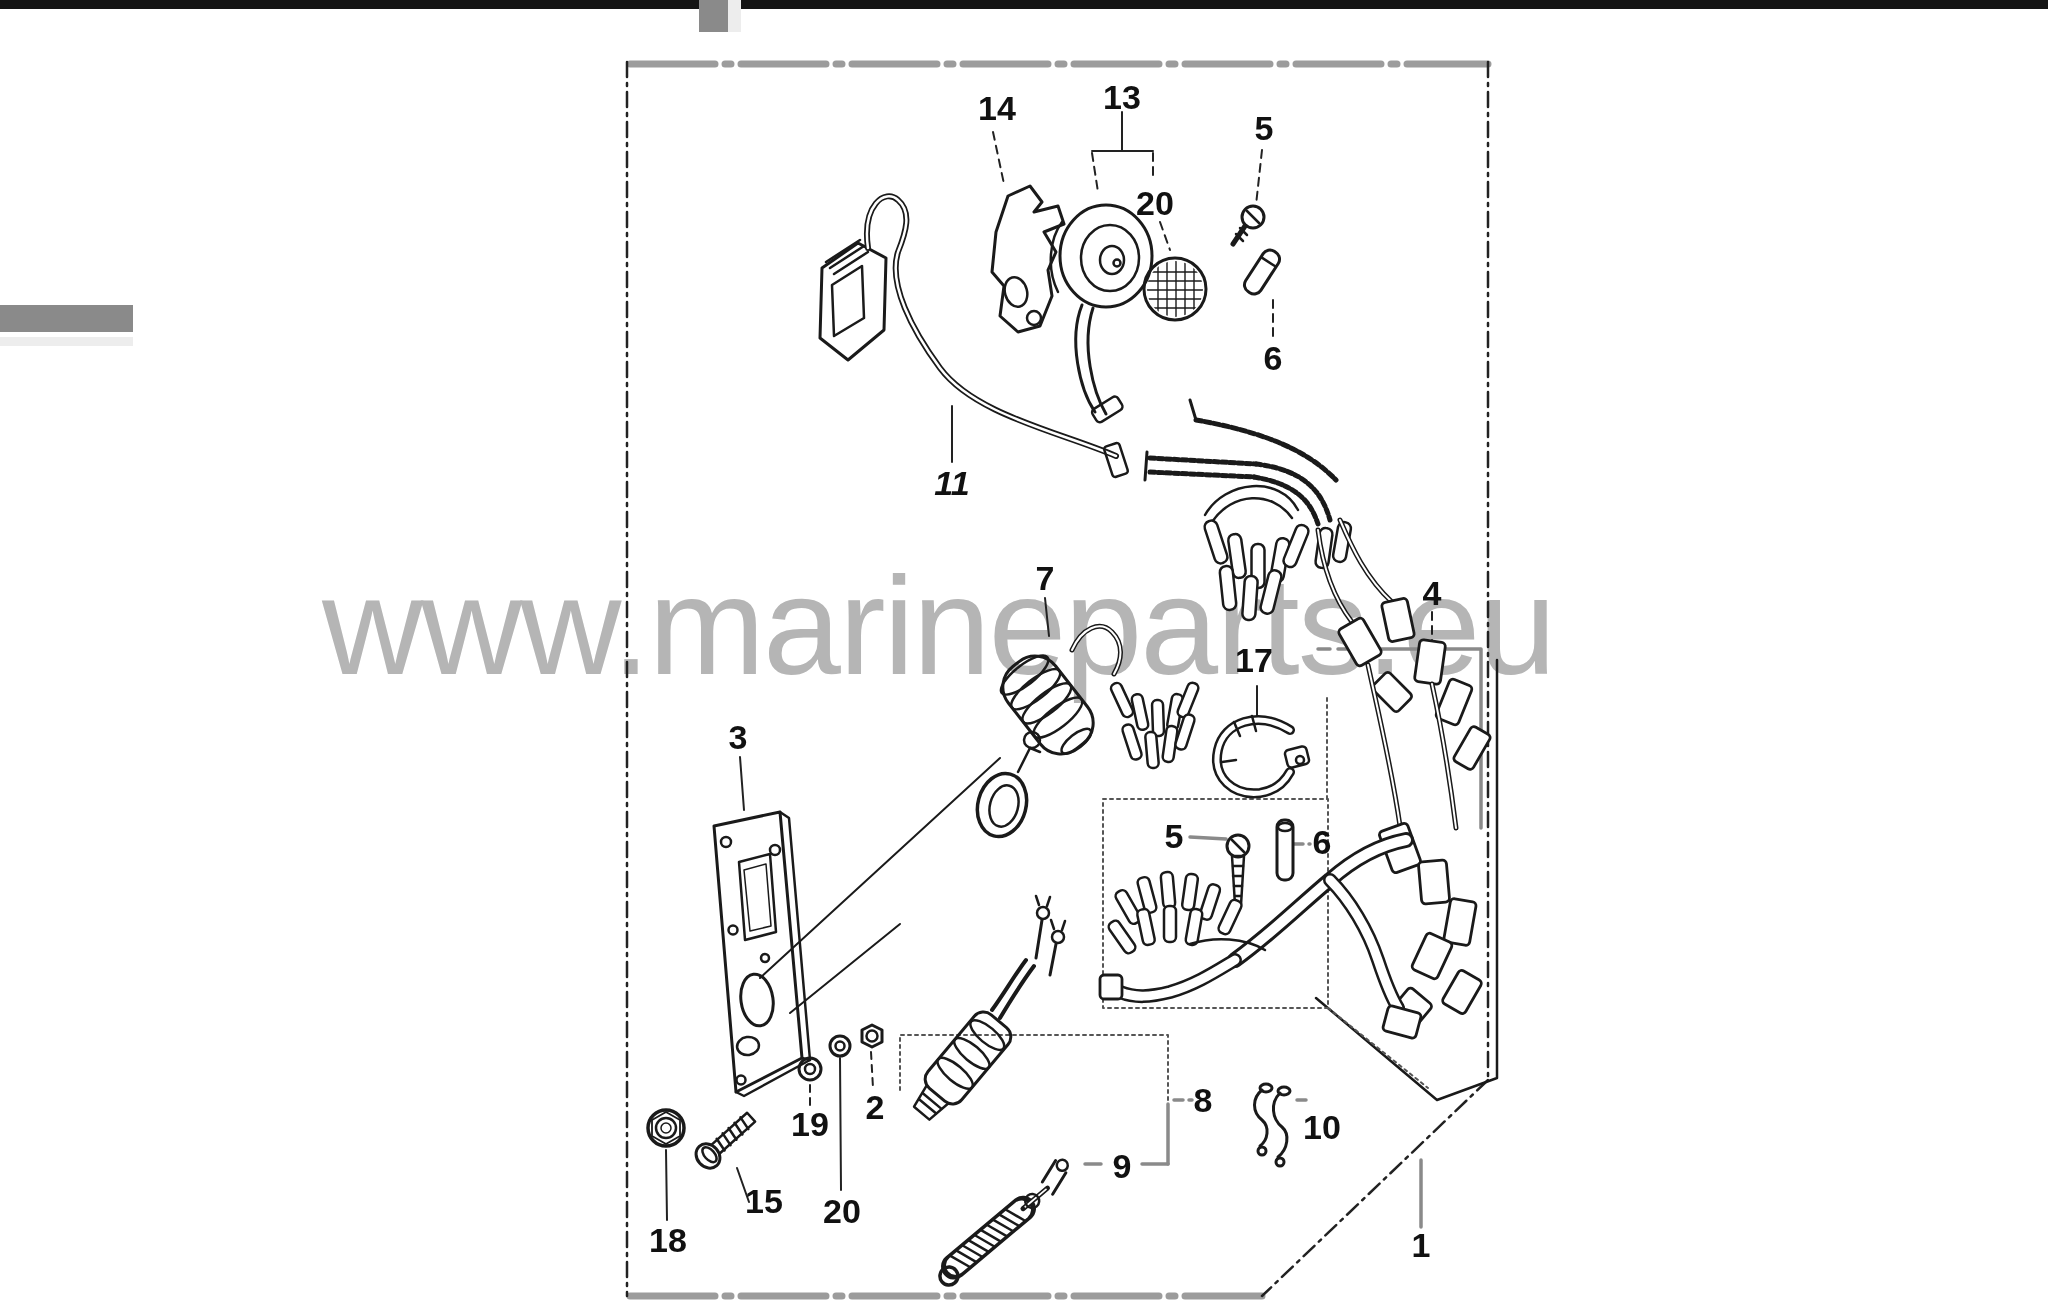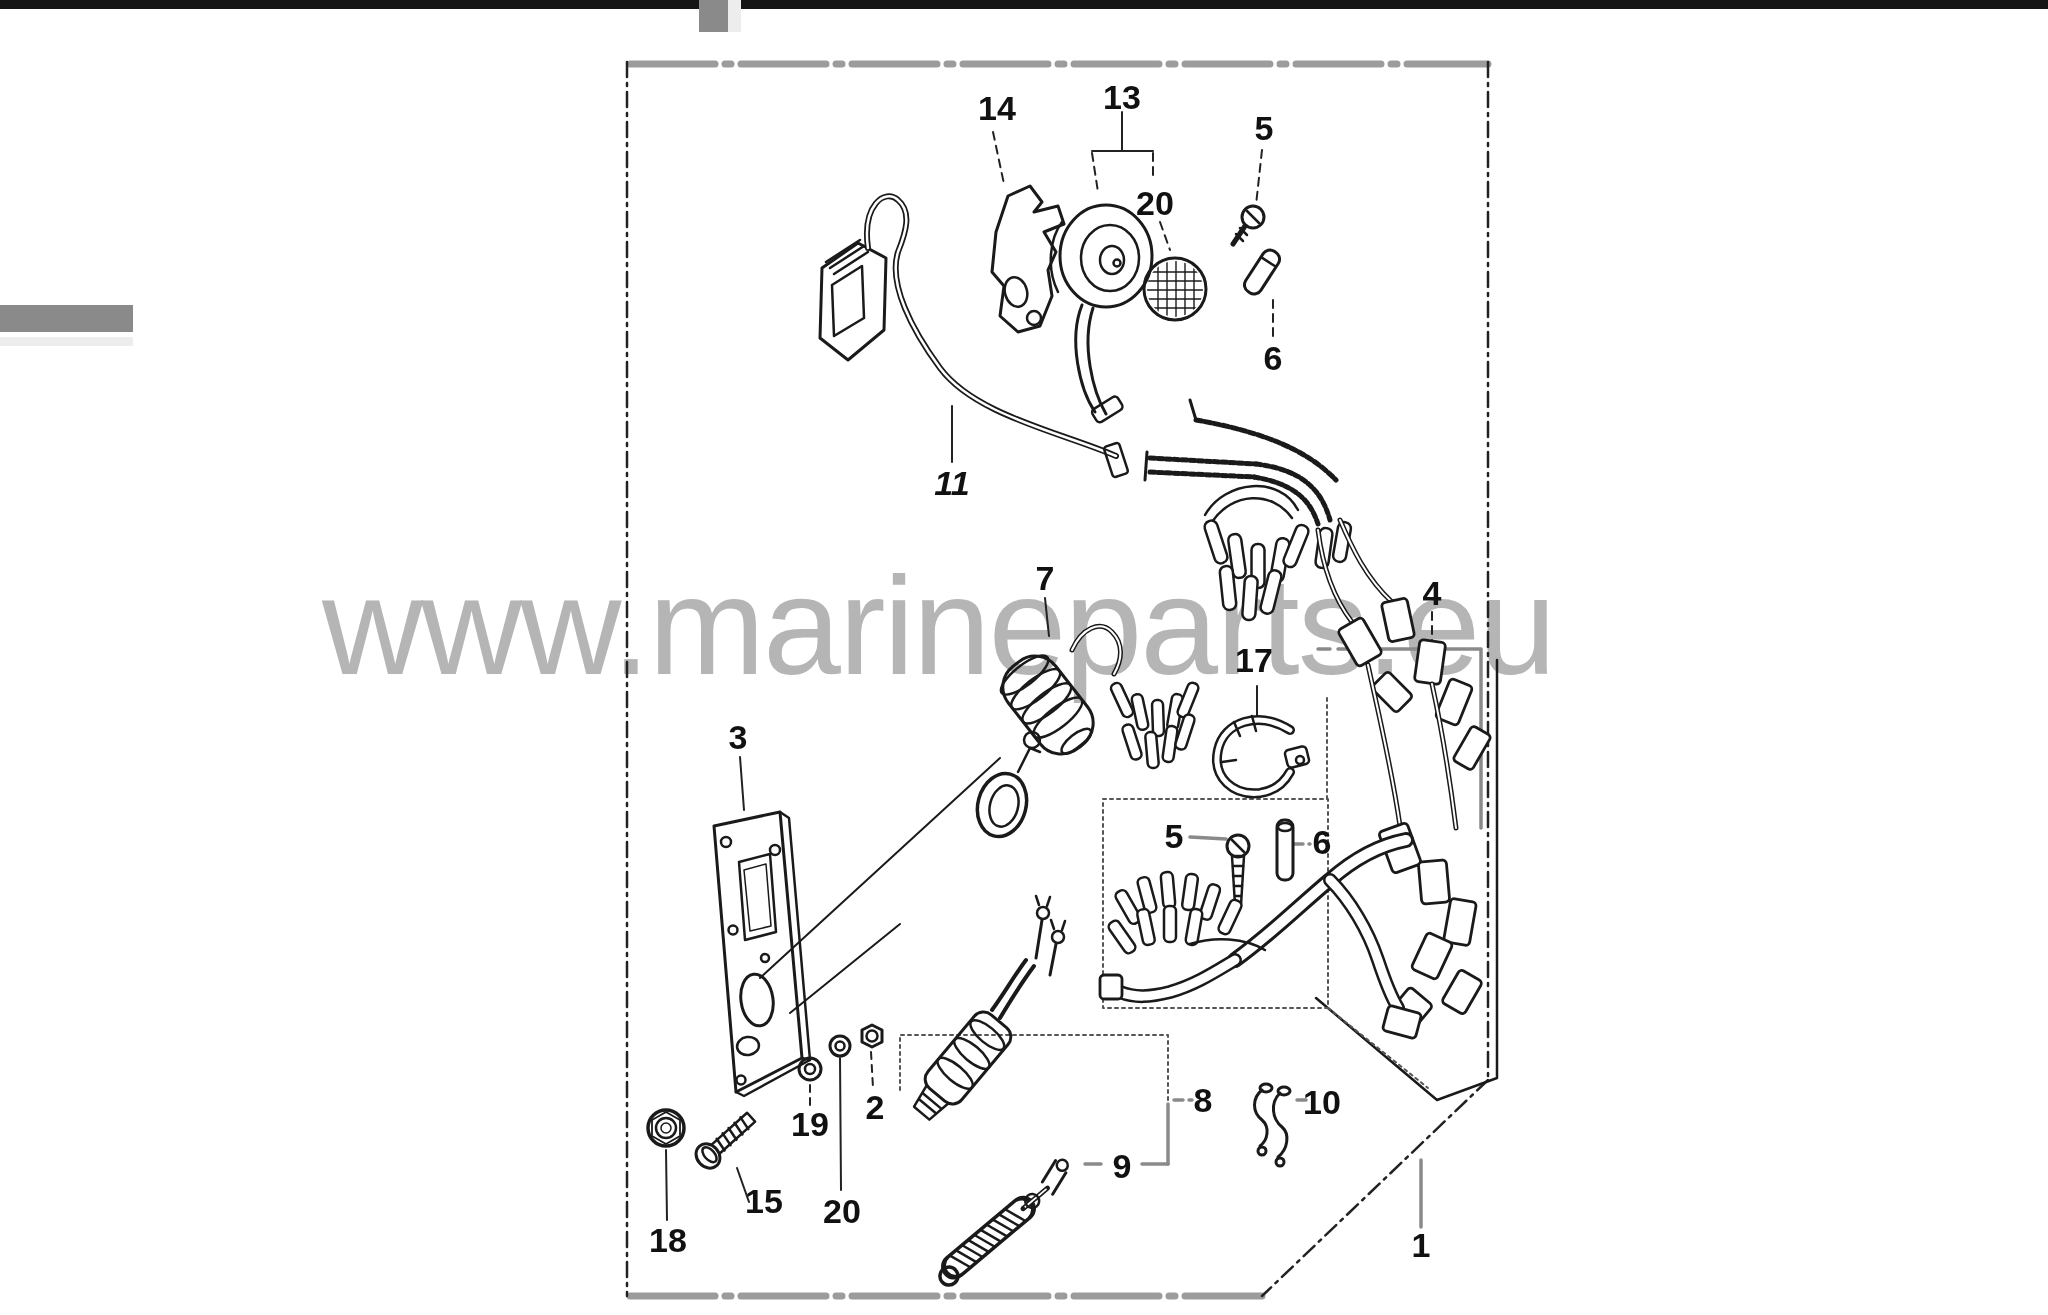--- a/index.html
+++ b/index.html
@@ -410,17 +410,17 @@
       <span class="callout" style="left: 738px; top: 737px;">3</span>
       <span class="callout" style="left: 1174px; top: 836px;">5</span>
       <span class="callout" style="left: 1322px; top: 842px;">6</span>
       <span class="callout" style="left: 810px; top: 1124px;">19</span>
       <span class="callout" style="left: 875px; top: 1107px;">2</span>
       <span class="callout" style="left: 842px; top: 1211px;">20</span>
       <span class="callout" style="left: 764px; top: 1156px; margin-top: 45px;">15</span>
       <span class="callout" style="left: 668px; top: 1240px;">18</span>
       <span class="callout" style="left: 1203px; top: 1100px;">8</span>
       <span class="callout" style="left: 1122px; top: 1166px;">9</span>
-      <span class="callout" style="left: 1322px; top: 1102px; text-align: right;">10</span>
+      <span class="callout" style="left: 1322px; top: 1127px; text-align: right;">10</span>
       <span class="callout" style="left: 1421px; top: 1245px;">1</span>
     </div>
 
 </div>
 
 </body></html>

